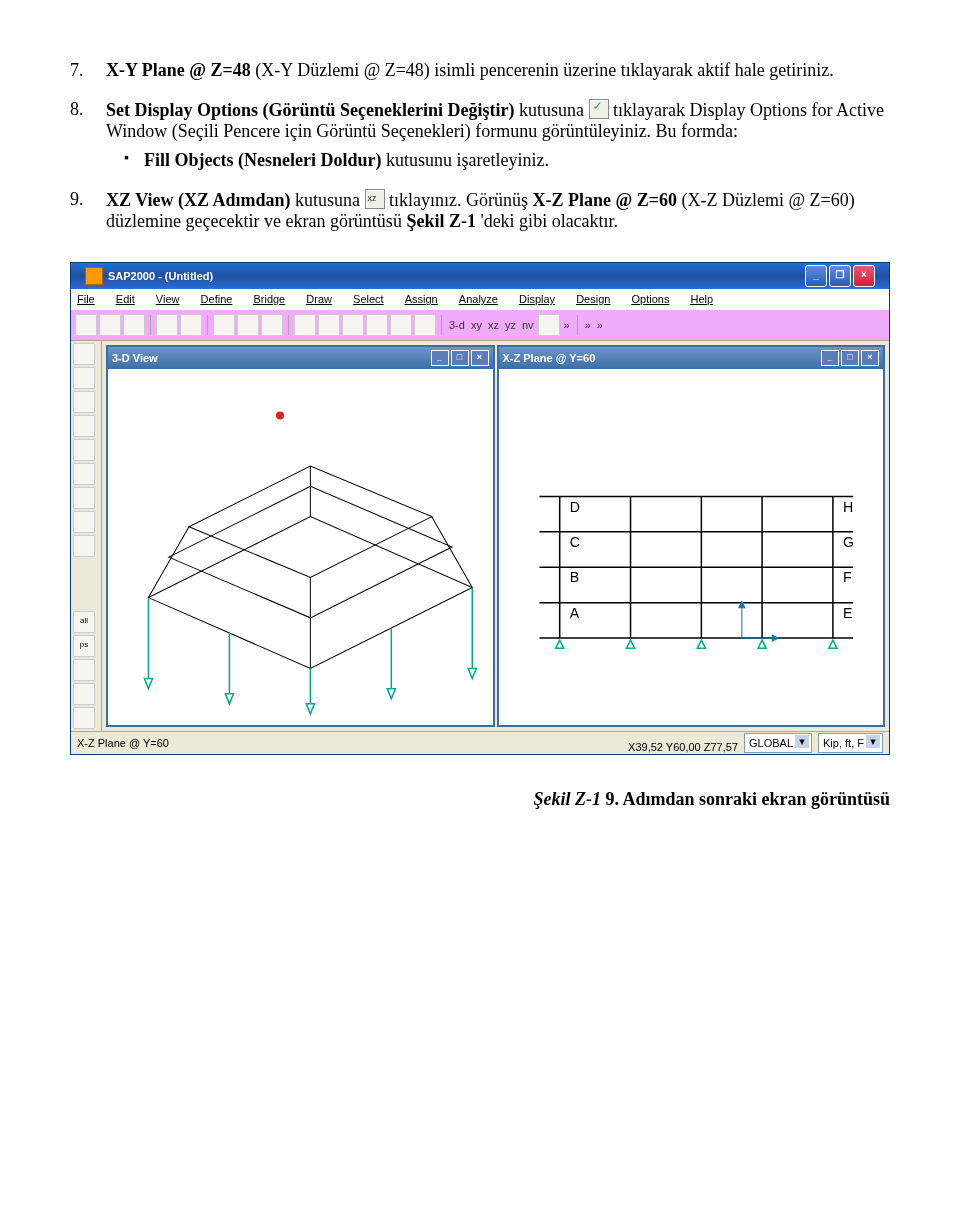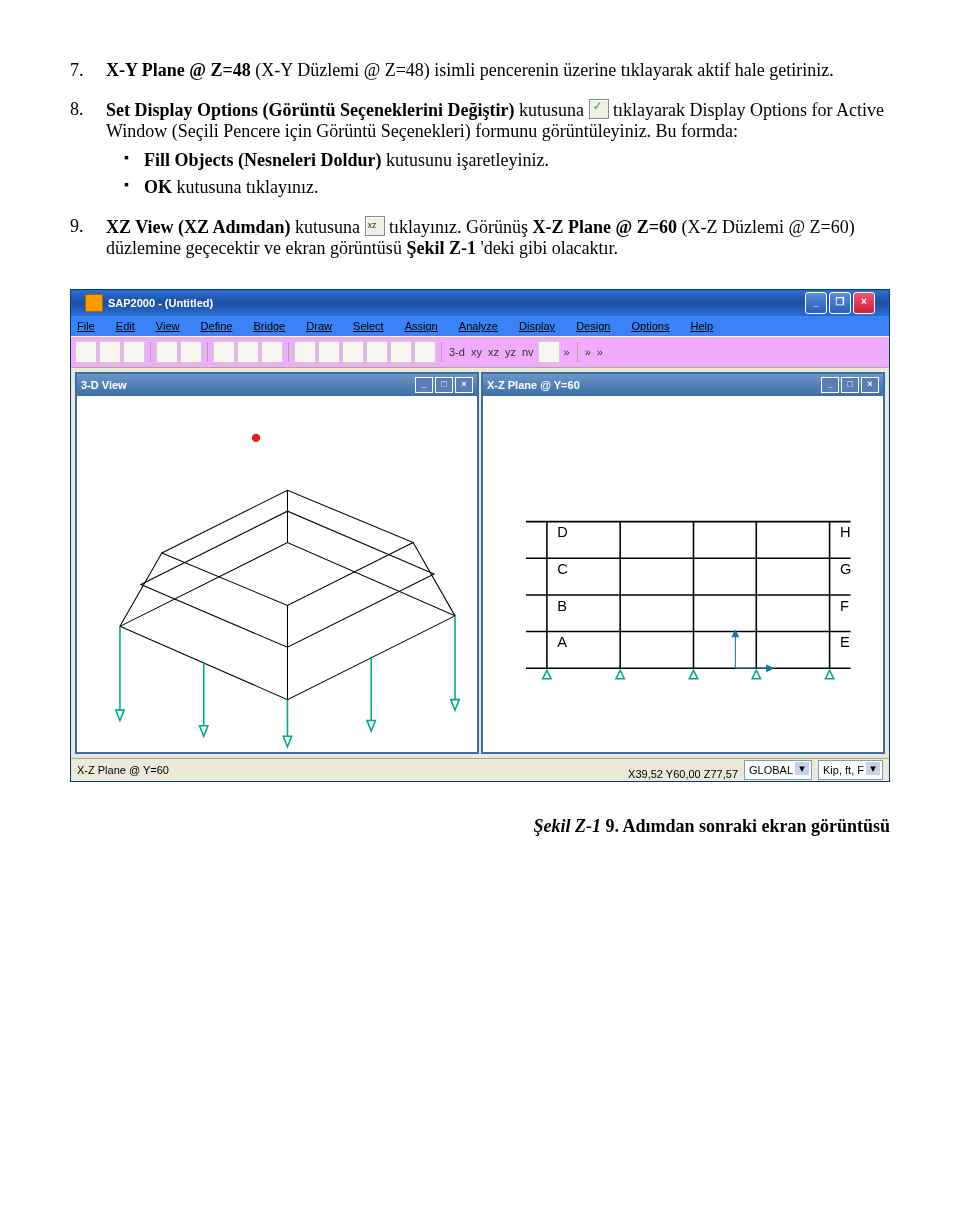--- a/index.html
+++ b/index.html
@@ -46,21 +46,21 @@
     height:26px;
     background: linear-gradient(to bottom,#2a6ed5,#1e4fa0 50%,#2a6ed5);
     color:#fff; display:flex; align-items:center; padding:0 14px;
     font-weight:bold;
   }
   .title-icon{width:16px;height:16px;background:#f90;border:1px solid #a60;margin-right:5px;}
   .window-controls{margin-left:auto;display:flex;gap:2px;}
   .wc-btn{width:20px;height:20px;border:1px solid #fff;border-radius:3px;
     background:linear-gradient(#5a8ee0,#2a5bb8);color:#fff;text-align:center;font-size:10px;line-height:18px;}
   .wc-btn.close{background:linear-gradient(#e57,#c23);}
-  .menubar{background:#3b82f6;padding:4px 6px;font-size:11px;color:#000;}
+  .menubar{background:#ffffff;padding:4px 6px;font-size:11px;color:#000;}
   .menubar span{margin-right:18px;text-decoration:underline;text-decoration-color:#000;text-decoration-thickness:1px;display:inline-block;}
   .menubar span:first-letter{text-decoration:underline;}
   .menubar .mi{margin-right:18px;display:inline-block;}
   .menubar .mi::first-letter{text-decoration:underline;}
   .toolbar{height:26px;background:#f0abfc;border-top:1px solid #fff;border-bottom:1px solid #aca899;
     padding:2px 4px;display:flex;align-items:center;gap:2px;}
   .tb-btn{width:20px;height:20px;border:1px solid #ccc;background:#f6f5ef;position:relative;}
   .tb-sep{width:1px;height:20px;background:#aca899;margin:0 3px;}
   .tb-txt{font-size:11px;color:#333;margin:0 2px;}
   .workspace{display:flex;height:390px;}
@@ -92,23 +92,20 @@
     <span class="bold">X-Y Plane @ Z=48</span><span> (X-Y Düzlemi @ Z=48) isimli pencerenin üzerine tıklayarak aktif hale getiriniz.</span>
   </li>
 
   <li>
     <span class="num">8.</span>
     <span class="bold">Set Display Options (Görüntü Seçeneklerini Değiştir)</span><span> kutusuna </span><span class="inline-icon check"></span><span> tıklayarak Display Options for Active Window (Seçili Pencere için Görüntü Seçenekleri) formunu görüntüleyiniz. Bu formda:</span>
     <ul class="sublist">
       <li>
         <span class="bold">Fill Objects (Nesneleri Doldur)</span><span> kutusunu işaretleyiniz.</span>
       </li>
-      <li>
-        <span class="bold">OK</span><span> kutusuna tıklayınız.</span>
-      </li>
     </ul>
   </li>
 
   <li>
     <span class="num">9.</span>
     <span class="bold">XZ View (XZ Adımdan)</span><span> kutusuna </span><span class="inline-icon xz"></span><span> tıklayınız. Görünüş </span><span class="bold">X-Z Plane @ Z=60</span><span> (X-Z Düzlemi @ Z=60) düzlemine geçecektir ve ekran görüntüsü </span><span class="bold">Şekil Z-1</span><span> 'deki gibi olacaktır.</span>
   </li>
 </ol>
 
 <div class="app-window">
@@ -164,20 +161,37 @@
     <span class="tb-txt">yz</span>
     <span class="tb-txt">nv</span>
     <div class="tb-btn"></div>
     <span class="tb-txt">»</span>
     <div class="tb-sep"></div>
     <span class="tb-txt">»</span>
     <span class="tb-txt">»</span>
   </div>
 
   <div class="workspace">
+    <div class="left-toolbar">
+      <div class="lt-btn"></div>
+      <div class="lt-btn"></div>
+      <div class="lt-btn"></div>
+      <div class="lt-btn"></div>
+      <div class="lt-btn"></div>
+      <div class="lt-btn"></div>
+      <div class="lt-btn"></div>
+      <div class="lt-btn"></div>
+      <div class="lt-btn"></div>
+      <div style="flex:1"></div>
+      <div class="lt-btn" style="font-size:8px;line-height:18px;text-align:center;">all</div>
+      <div class="lt-btn" style="font-size:8px;line-height:18px;text-align:center;">ps</div>
+      <div class="lt-btn"></div>
+      <div class="lt-btn"></div>
+      <div class="lt-btn"></div>
+    </div>
 
     <div class="views">
 
       <div class="child-window">
         <div class="child-title">
           <span>3-D View</span>
           <div class="child-controls">
             <div class="cwc">_</div>
             <div class="cwc">□</div>
             <div class="cwc">×</div>

